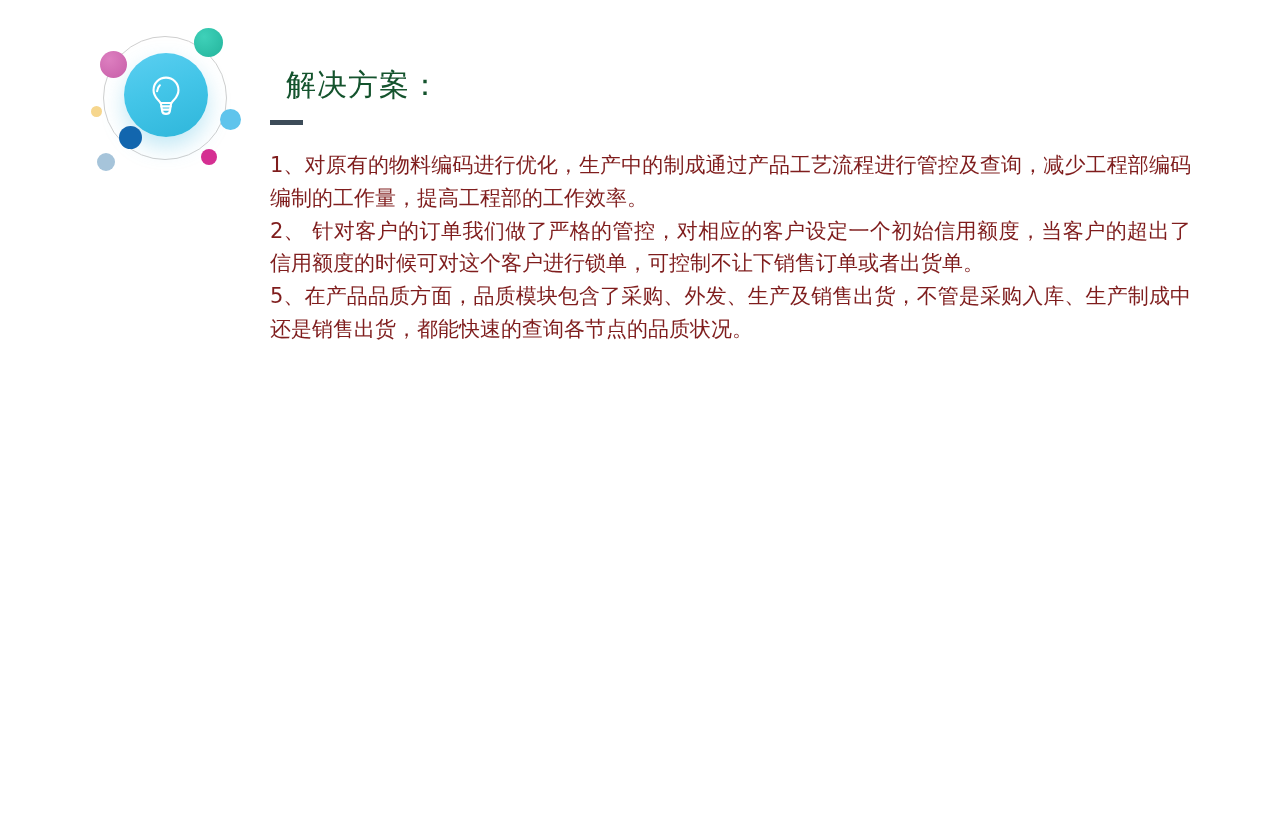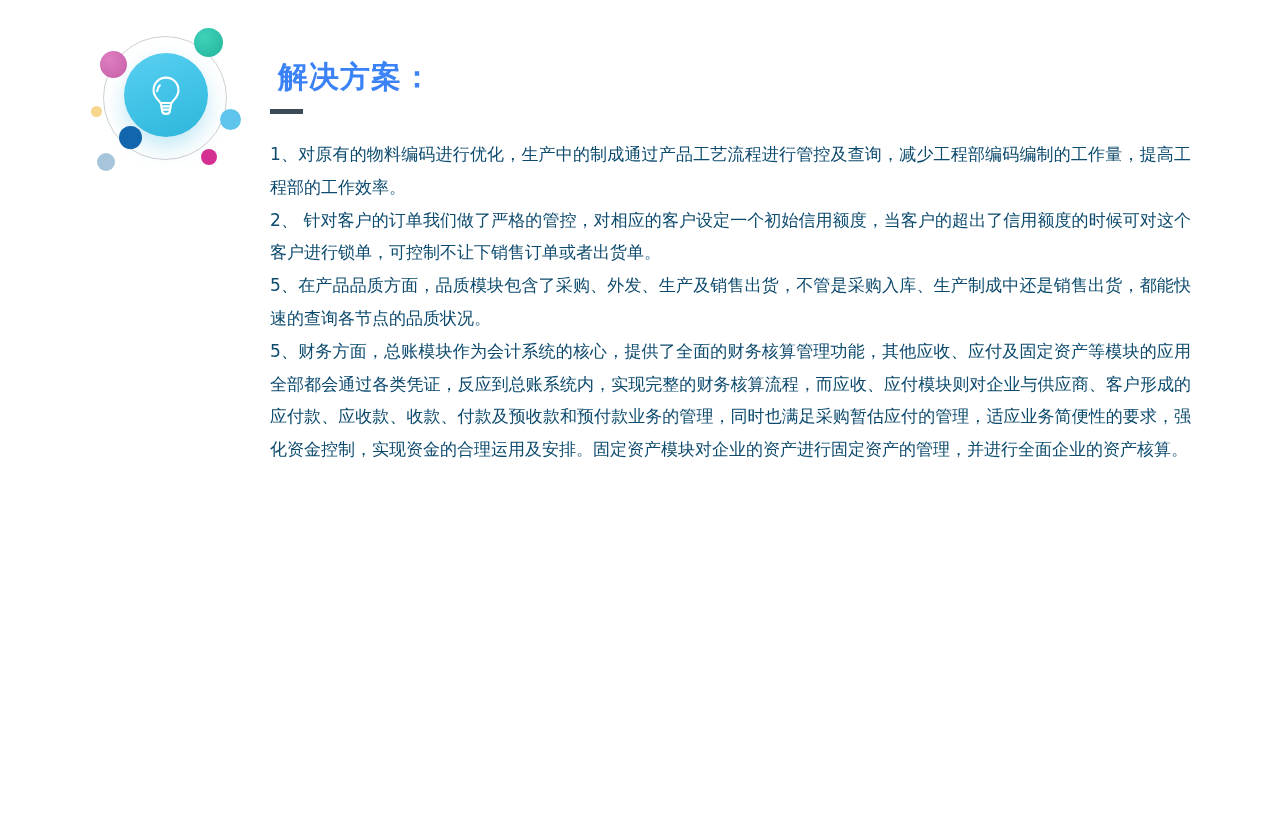--- a/index.html
+++ b/index.html
@@ -61,38 +61,38 @@
   .dot-grayblue  { left:   4px; top: 127px; width: 18px; height: 18px; background: #a6c4da; }
 
   
   .content {
     position: absolute;
     left: 270px;
     top: 50px;
     width: 921px;
   }
   .heading {
-    margin: 8px;
+    margin: 16px;
     font-size: 30px;
     line-height: 38px;
-    font-weight: 700;
-    color: #3b82f6;
+    font-weight: 400;
+    color: #14532d;
     letter-spacing: 1px;
   }
   .heading-dash {
     width: 33px;
     height: 5px;
     background: #3c4b58;
     margin-top: 13px;
   }
   .paragraphs {
     margin-top: 24px;
-    font-size: 17px;
+    font-size: 21px;
     line-height: 32.8px;
-    color: #0c4a6e;
+    color: #7f1d1d;
     text-align: justify;
   }
   .paragraphs p {
     margin: 0;
   }
 </style>
 </head>
 <body>
 
 <div class="stage">
@@ -119,17 +119,16 @@
     <div class="dot dot-grayblue"></div>
   </div>
 
   <div class="content">
     <h1 class="heading">解决方案：</h1>
     <div class="heading-dash"></div>
     <div class="paragraphs">
       <p>1、对原有的物料编码进行优化，生产中的制成通过产品工艺流程进行管控及查询，减少工程部编码编制的工作量，提高工程部的工作效率。</p>
       <p>2、 针对客户的订单我们做了严格的管控，对相应的客户设定一个初始信用额度，当客户的超出了信用额度的时候可对这个客户进行锁单，可控制不让下销售订单或者出货单。</p>
       <p>5、在产品品质方面，品质模块包含了采购、外发、生产及销售出货，不管是采购入库、生产制成中还是销售出货，都能快速的查询各节点的品质状况。</p>
-      <p>5、财务方面，总账模块作为会计系统的核心，提供了全面的财务核算管理功能，其他应收、应付及固定资产等模块的应用全部都会通过各类凭证，反应到总账系统内，实现完整的财务核算流程，而应收、应付模块则对企业与供应商、客户形成的应付款、应收款、收款、付款及预收款和预付款业务的管理，同时也满足采购暂估应付的管理，适应业务简便性的要求，强化资金控制，实现资金的合理运用及安排。固定资产模块对企业的资产进行固定资产的管理，并进行全面企业的资产核算。</p>
     </div>
   </div>
 
 </div>
 
 </body></html>

